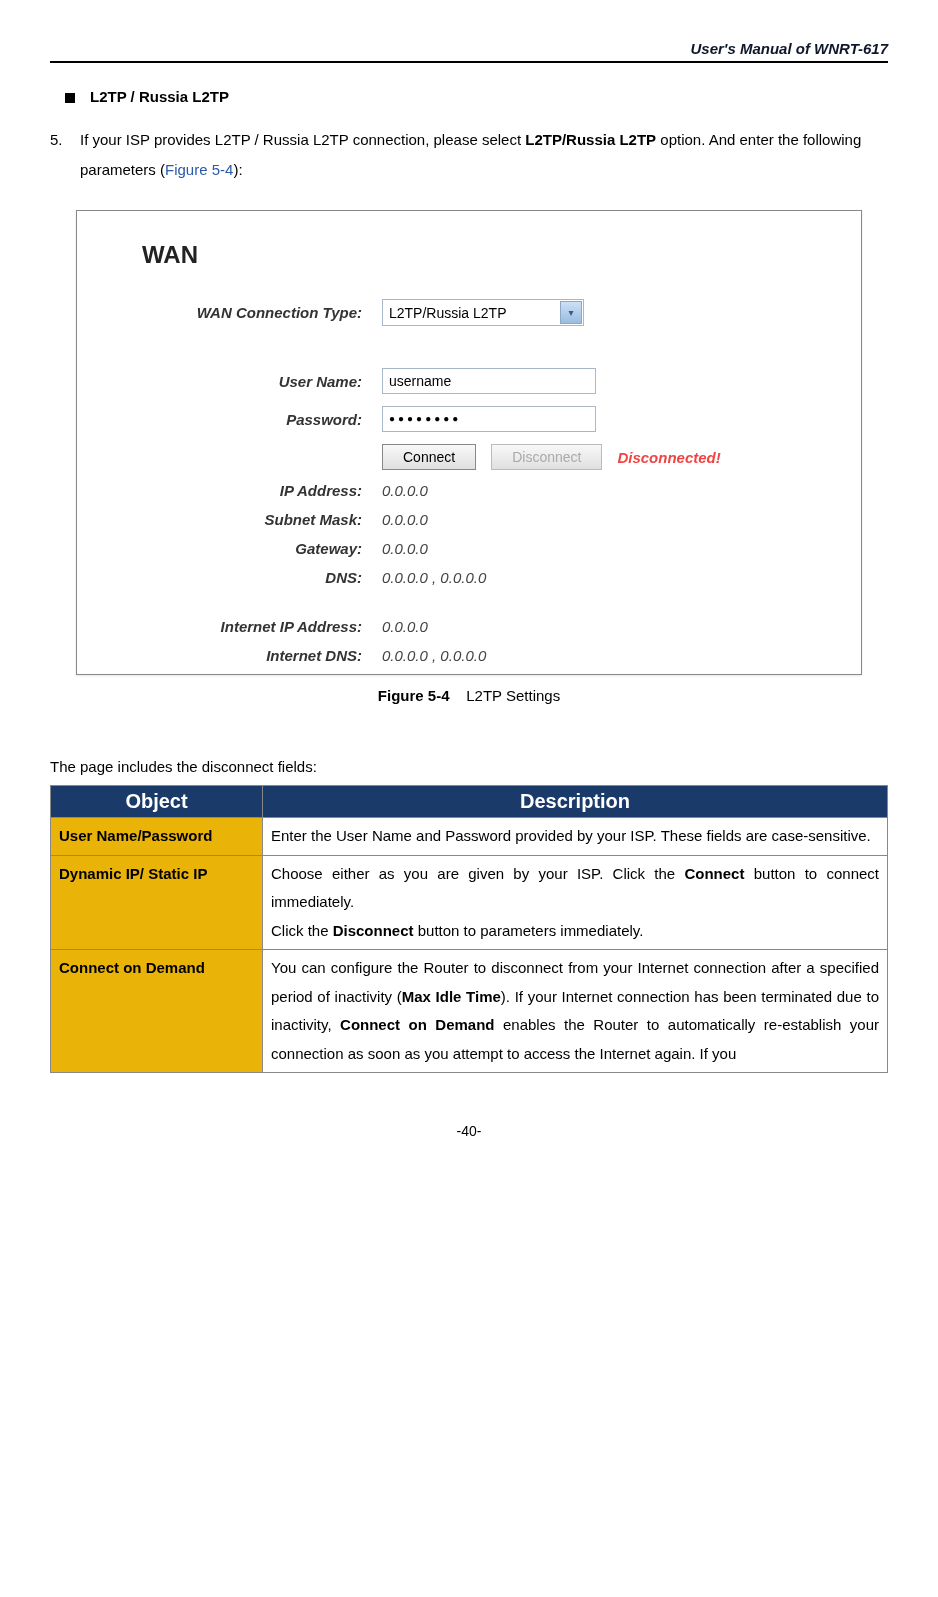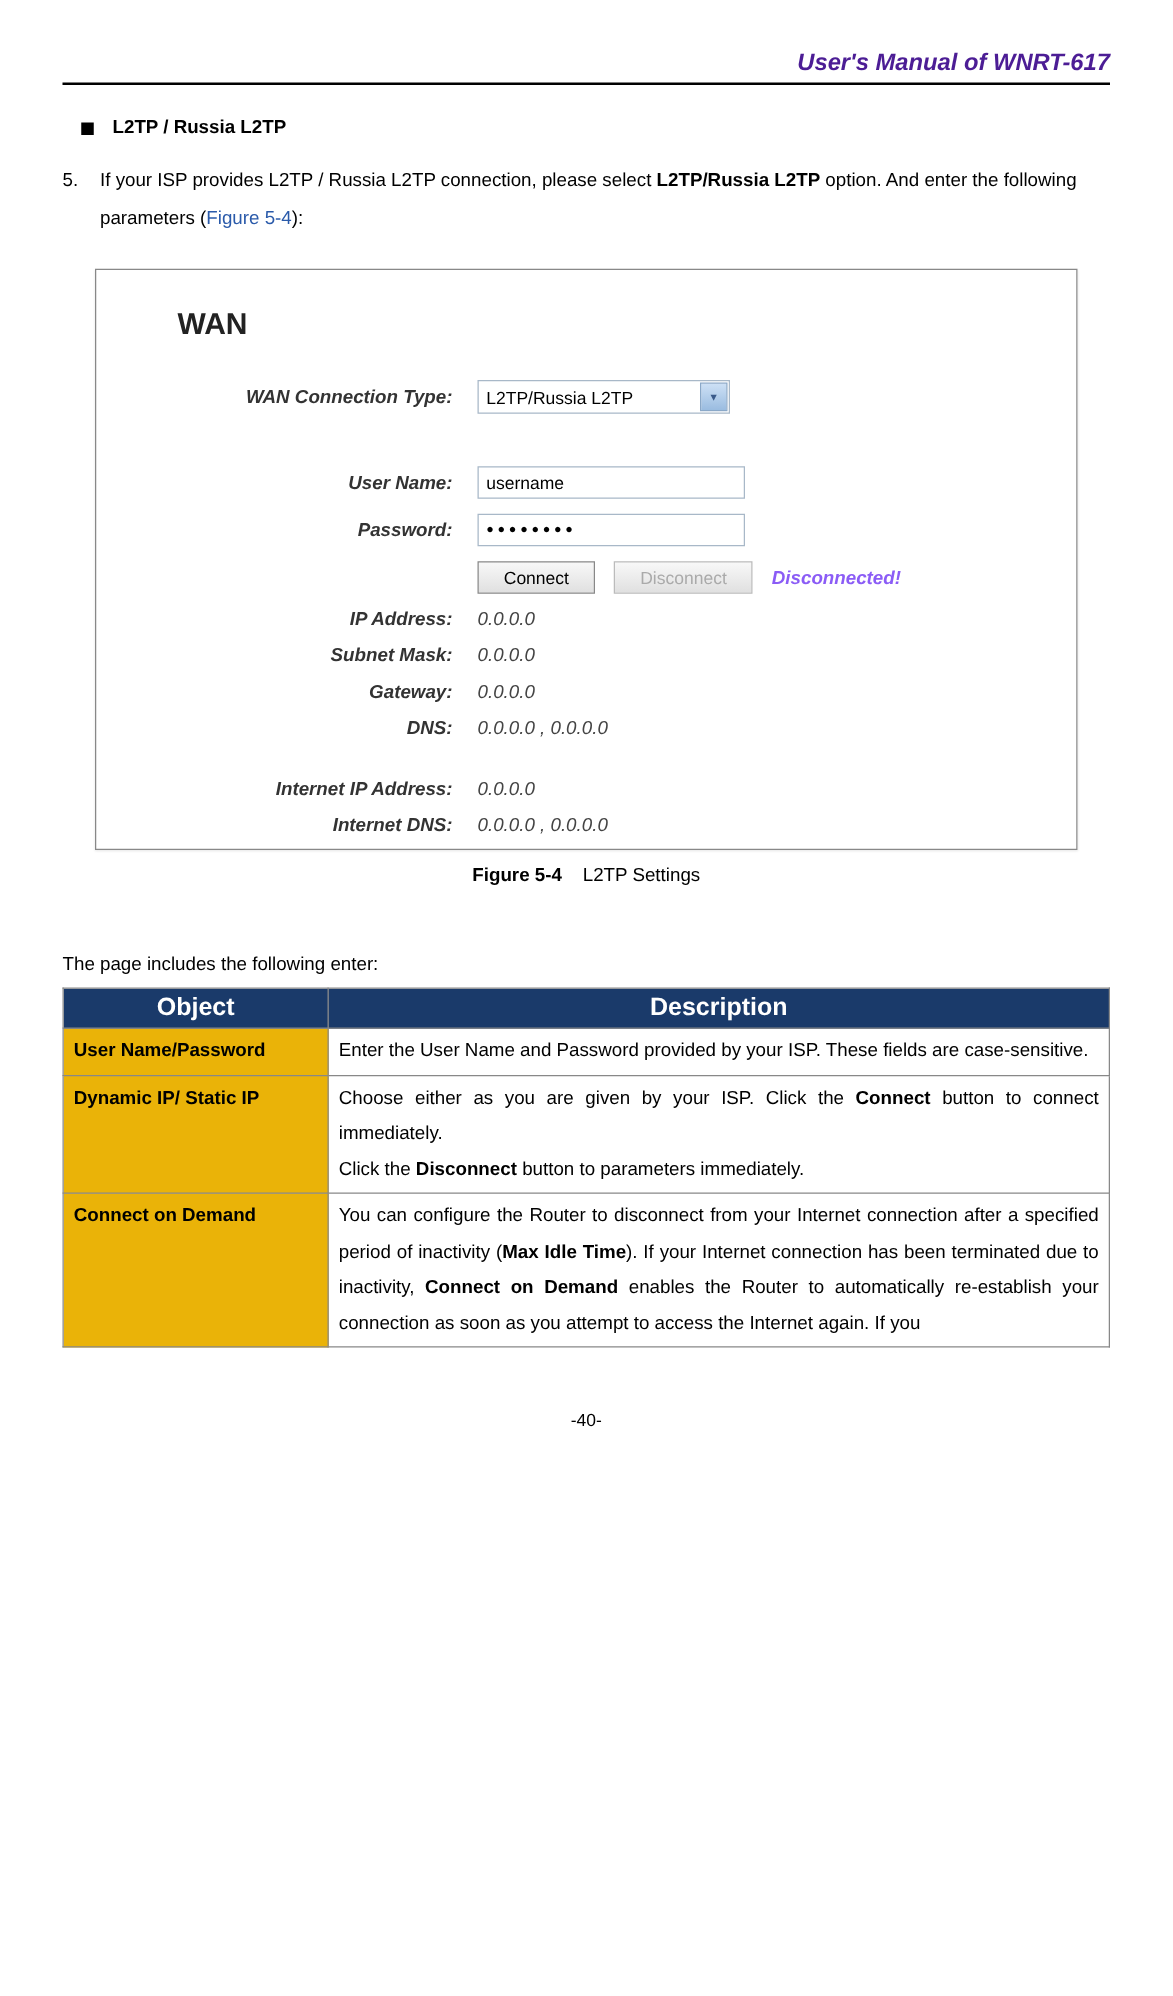--- a/index.html
+++ b/index.html
@@ -7,22 +7,22 @@
       margin: 0;
       padding: 40px 50px;
       width: 838px;
       font-size: 15px;
       color: #000;
     }
     .header {
       text-align: right;
       font-style: italic;
       font-weight: bold;
-      color: #4c1d95;
-      font-size: 19px;
+      color: #0f172a;
+      font-size: 15px;
       border-bottom: 2px solid #000;
       padding-bottom: 4px;
       margin-bottom: 25px;
     }
     .section-bullet {
       display: flex;
       align-items: flex-start;
       margin-bottom: 20px;
       padding-left: 15px;
     }
@@ -115,21 +115,21 @@
     }
     .btn {
       border: 1px solid #888;
       background: linear-gradient(#f8f8f8, #e0e0e0);
       padding: 4px 20px;
       font-size: 14px;
       margin-right: 15px;
     }
     .btn.disabled { color: #aaa; border-color: #bbb; }
     .status-text {
-      color: #8b5cf6;
+      color: #ef4444;
       font-weight: bold;
       font-size: 15px;
       font-style: italic;
     }
     .radio-line {
       margin-left: 270px;
       margin-top: 15px;
       margin-bottom: 15px;
       display:flex;
       gap:20px;
@@ -261,21 +261,21 @@
     <div class="form-value">0.0.0.0 , 0.0.0.0</div>
   </div>
 </div>
 
 <div class="caption">
   <span class="caption-bold">Figure 5-4</span>
   &nbsp;&nbsp;
   <span>L2TP Settings</span>
 </div>
 
-<div class="page-includes">The page includes the following enter:</div>
+<div class="page-includes">The page includes the disconnect fields:</div>
 
 <table class="fields">
   <tbody>
       <tr>
     <th>Object</th>
     <th>Description</th>
   </tr>
   <tr>
     <td class="obj">User Name/Password</td>
     <td>Enter the User Name and Password provided by your ISP. These fields are case-sensitive.</td>

